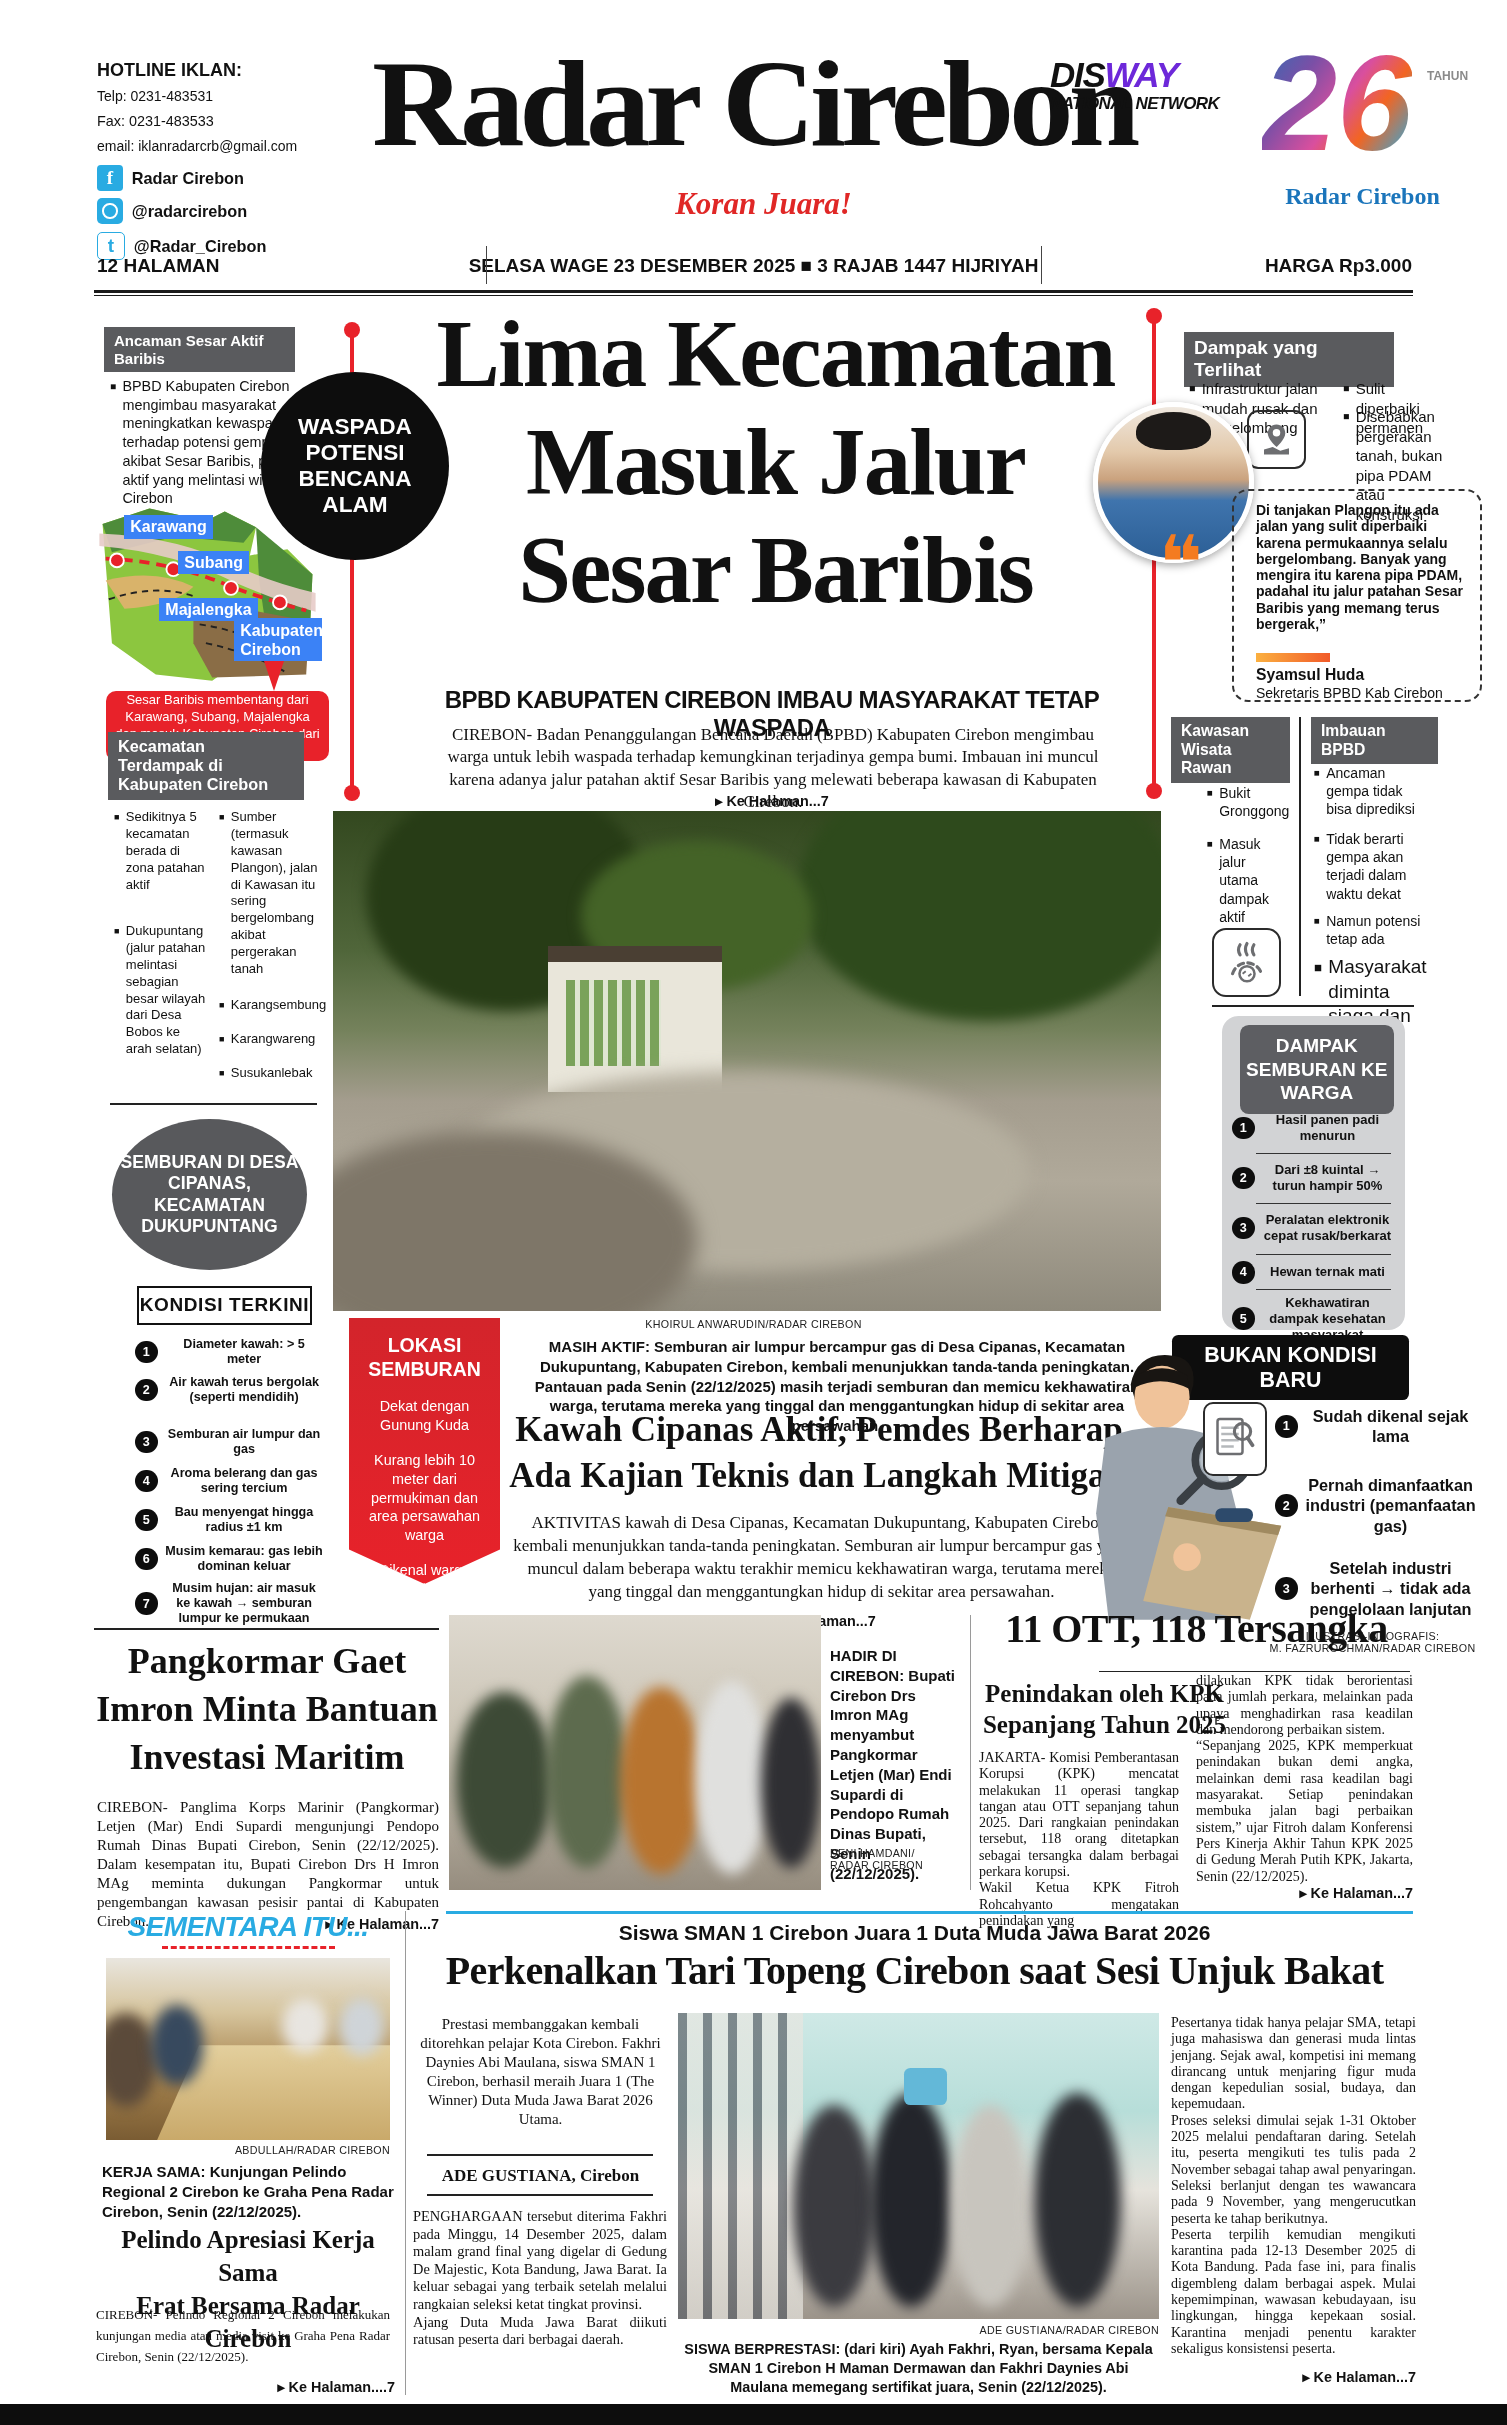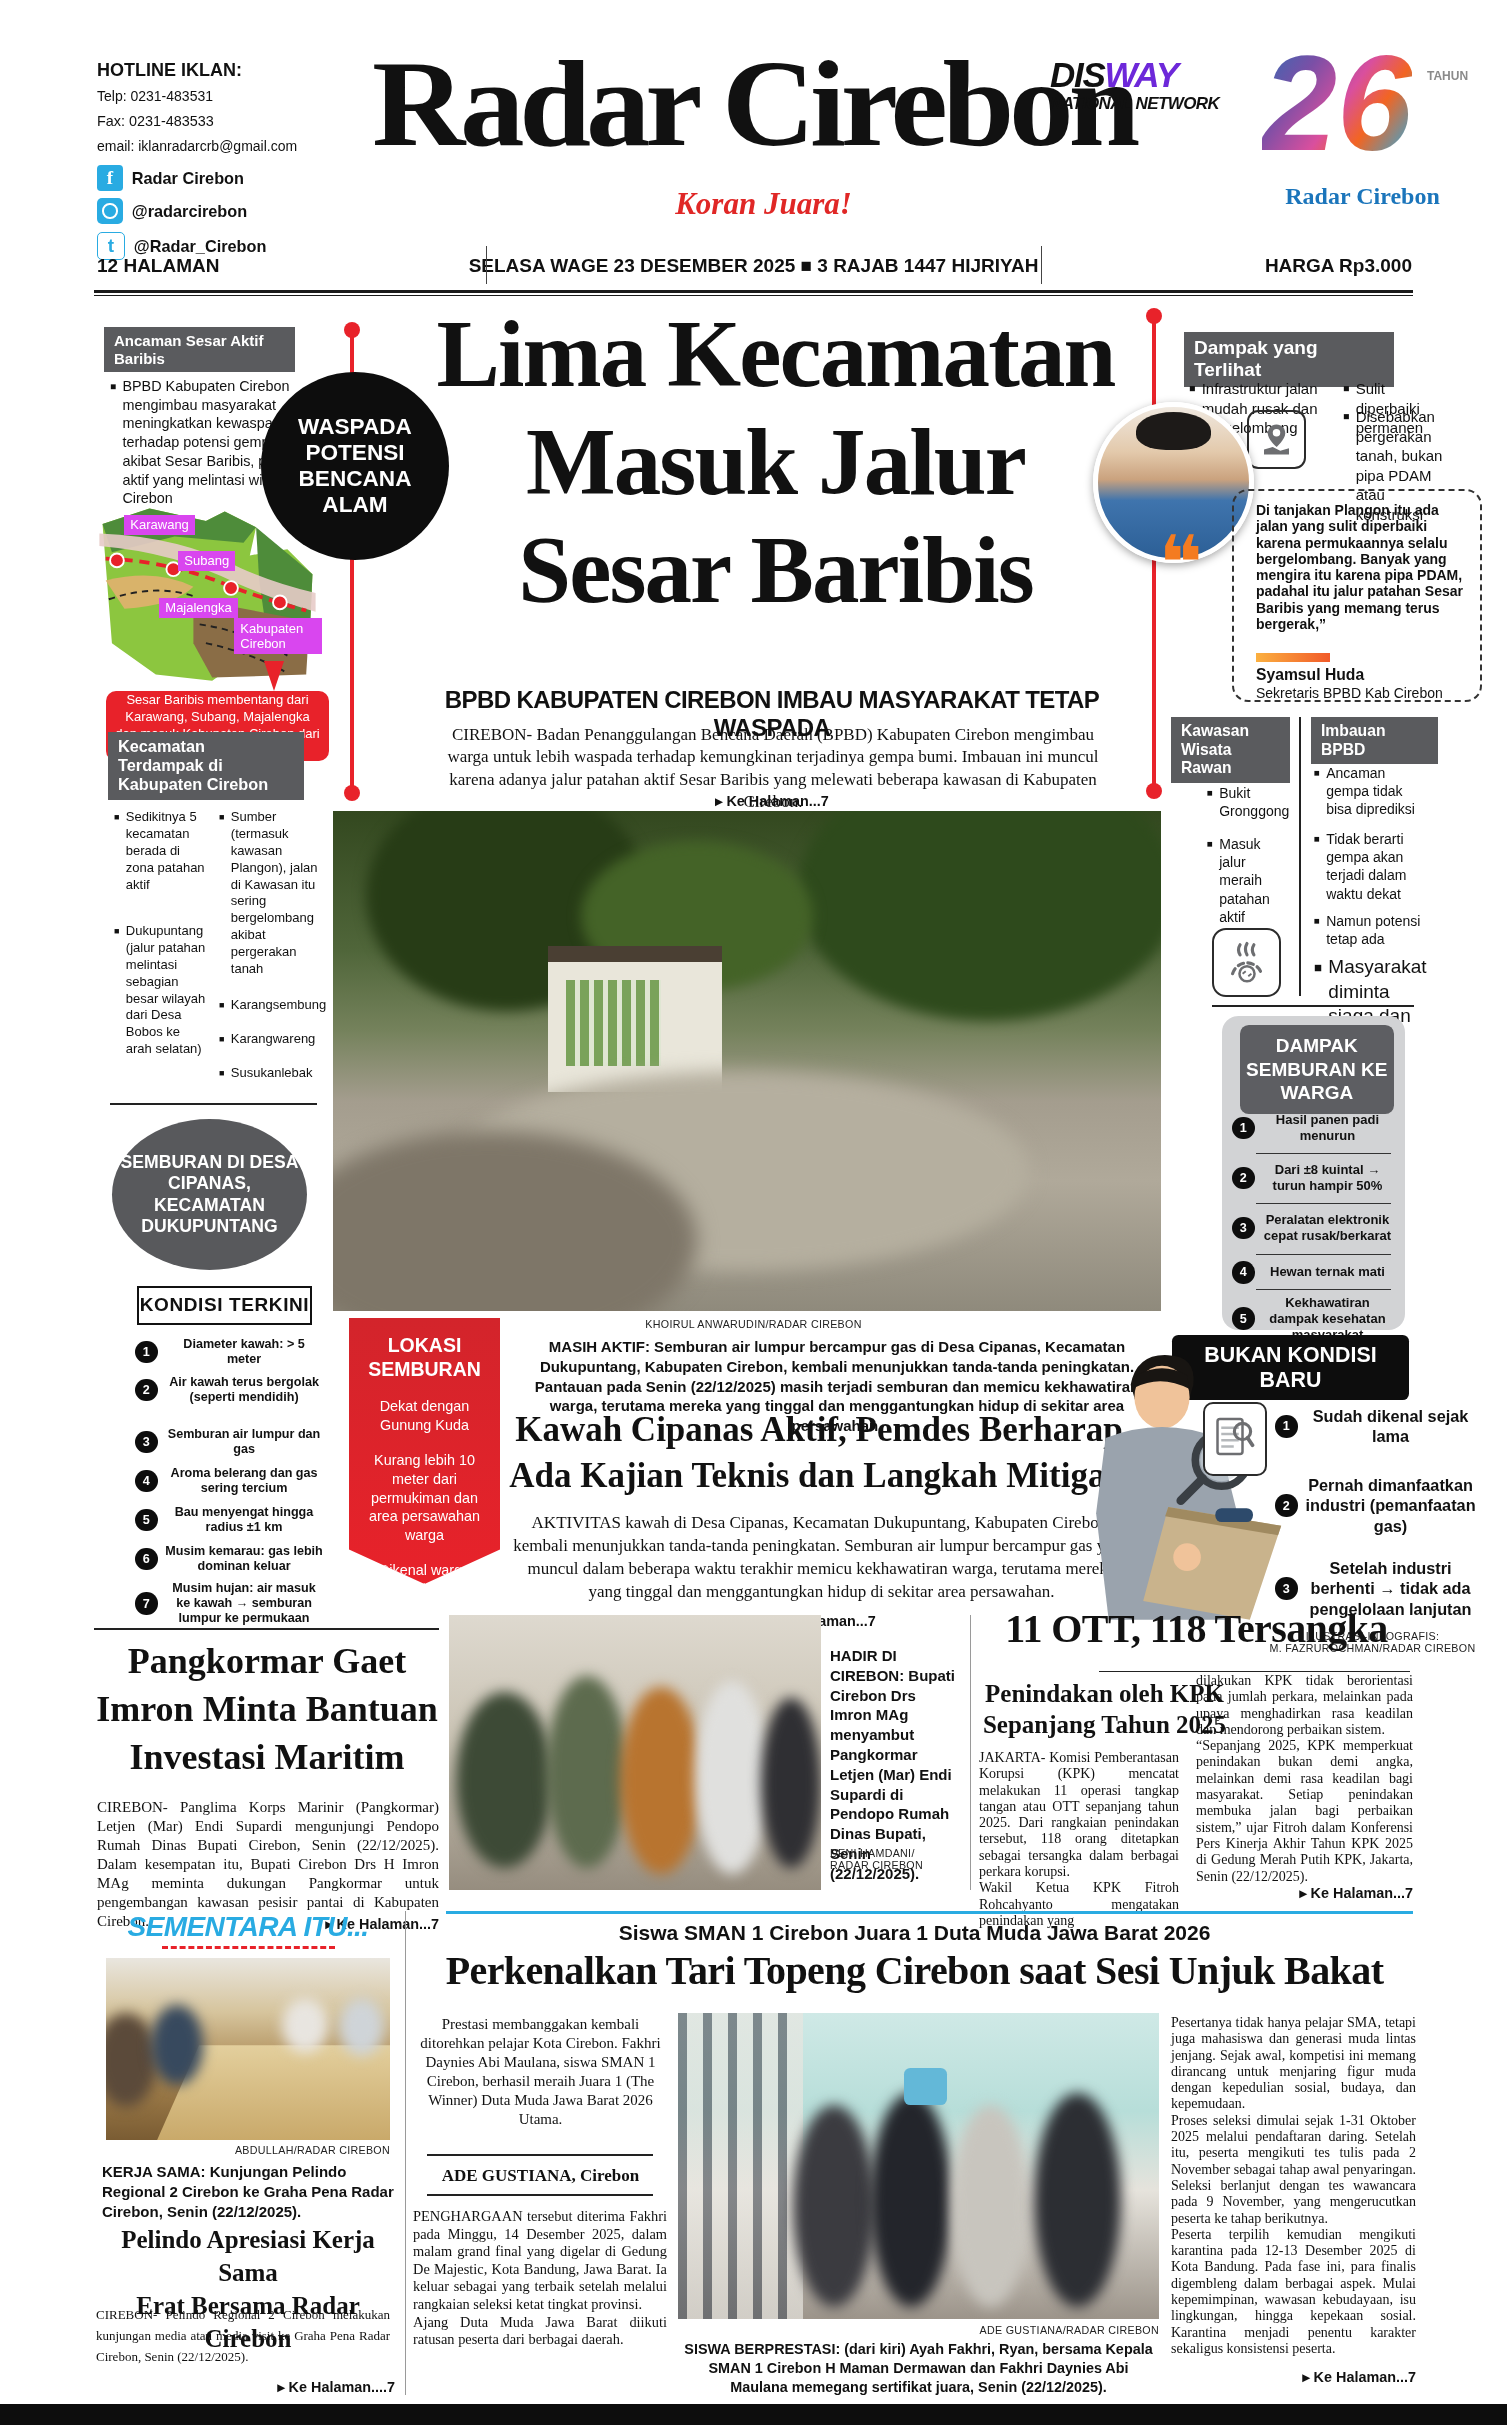--- a/index.html
+++ b/index.html
@@ -12,21 +12,21 @@
   .ghead{background:#5a5b5e;color:#fff;font-weight:bold;display:flex;align-items:center;
          padding:5px 10px;line-height:1.18}
   .sqb{display:flex;gap:6.3px;line-height:1.3}
   .sqb::before{content:"■";font-size:.7em;line-height:1.9}
   .jump{font-weight:bold;font-size:14.4px}
   .jump::before{content:"▸ "}
   .numc{width:22.6px;height:22.6px;border-radius:50%;background:#0d0d0d;color:#fff;display:flex;
         align-items:center;justify-content:center;font-weight:bold;font-size:12.6px;flex:none}
   .rline{position:absolute;width:4.4px;background:#e8222a}
   .rdot{position:absolute;width:16.3px;height:16.3px;border-radius:50%;background:#e8222a}
-  .maplabel{position:absolute;background:#d946ef;color:#fff;font-weight:normal;font-size:13px;
+  .maplabel{position:absolute;background:#3b82f6;color:#fff;font-weight:bold;font-size:16px;
             padding:2.5px 6.3px;line-height:1.15}
   .sep{position:absolute;height:1.3px;background:#333}
   .photo{position:absolute;overflow:hidden}
   .blob{position:absolute;border-radius:50%;filter:blur(6.3px)}
   .credit{font-size:10.7px;color:#222;letter-spacing:0.3px}
   .capt{font-weight:bold;line-height:1.32}
 </style>
 </head>
 <body>
 
@@ -150,21 +150,21 @@
   <div class="abs" style="left:1256px;top:502px;width:207px;font-size:14px;font-weight:600;line-height:16.3px">Di tanjakan Plangon itu ada jalan yang sulit diperbaiki karena permukaannya selalu bergelombang. Banyak yang mengira itu karena pipa PDAM, padahal itu jalur patahan Sesar Baribis yang memang terus bergerak,”</div>
   <div class="abs" style="left:1256px;top:653px;width:74px;height:8.8px;background:linear-gradient(90deg,#fbb040,#f15a29)"></div>
   <div class="abs" style="left:1256px;top:666px;font-size:15.7px;font-weight:bold">Syamsul Huda</div>
   <div class="abs" style="left:1256px;top:685px;font-size:14px">Sekretaris BPBD Kab Cirebon</div>
 
   <div class="abs ghead" style="left:1171px;top:717px;width:99px;font-size:15.7px">Kawasan Wisata Rawan</div>
   <div class="abs sqb" style="left:1207px;top:784px;width:85px;font-size:14px">
       <span>Bukit Gronggong</span>
     </div>
   <div class="abs sqb" style="left:1207px;top:835px;width:75px;font-size:14px">
-      <span>Masuk jalur meraih patahan aktif</span>
+      <span>Masuk jalur utama dampak aktif</span>
     </div>
   <div class="abs" style="left:1212px;top:928px;width:65px;height:65px;border:2.5px solid #2b2b2b;border-radius:14px;display:flex;align-items:center;justify-content:center">
     <svg width="44" height="44" viewBox="0 0 70 70">
         <g stroke="#6d6e71" stroke-width="5" fill="none" stroke-linecap="round">
           <path d="M24 6 q-5 8 0 16"></path>
           <path d="M35 4 q-5 9 0 18"></path>
           <path d="M46 6 q-5 8 0 16"></path>
           <path d="M12 52 a24 24 0 0 1 46 0" stroke-dasharray="9 7"></path>
         </g>
         <circle cx="35" cy="52" r="12" fill="none" stroke="#6d6e71" stroke-width="4"></circle>

